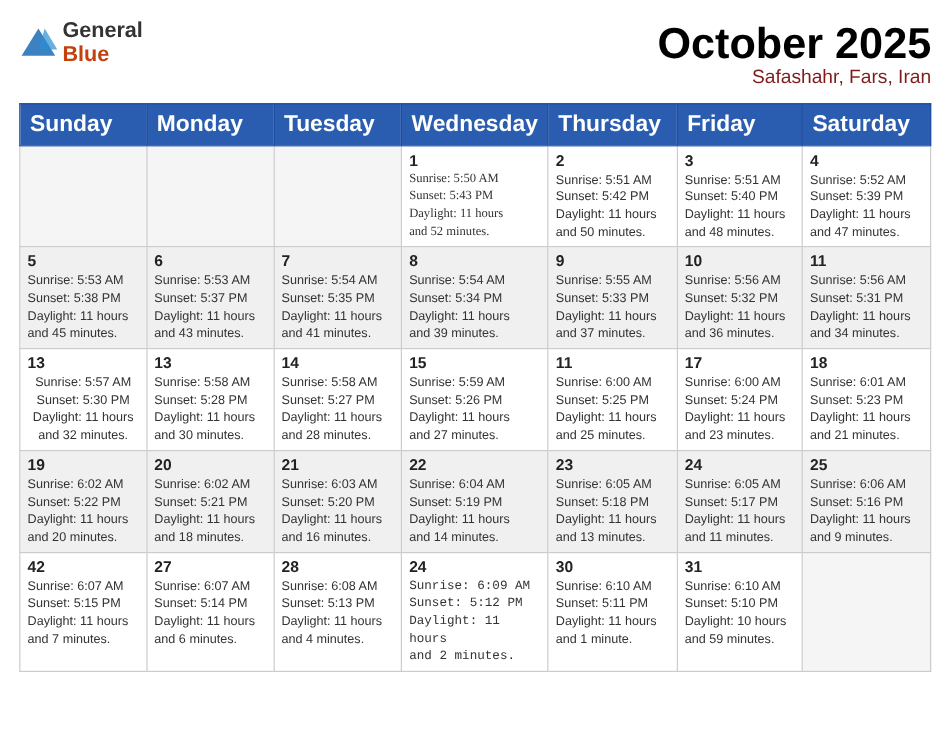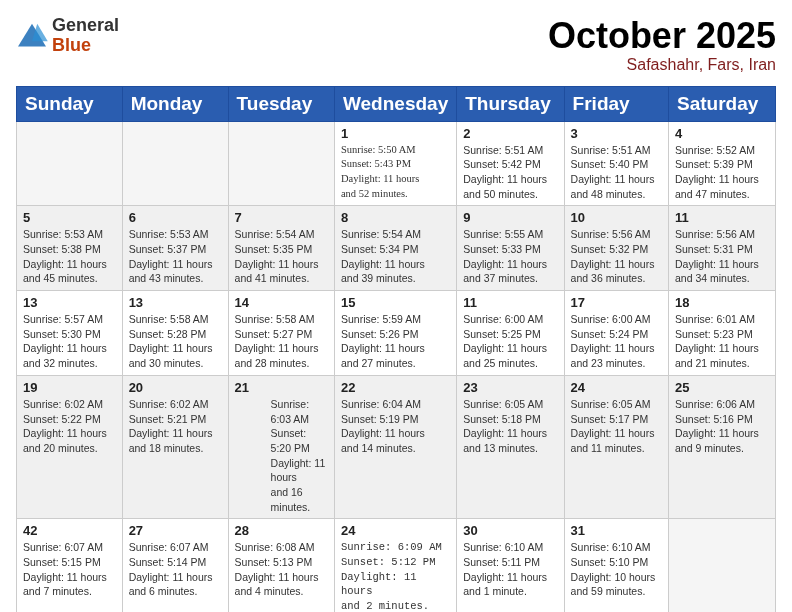--- a/index.html
+++ b/index.html
@@ -199,21 +199,21 @@
           <div class="day-number">11</div>
           <div class="day-info" style="white-space: pre-line;">Sunrise: 5:56 AM
 Sunset: 5:31 PM
 Daylight: 11 hours
 and 34 minutes.</div>
         </td>
       </tr>
       <tr>
         <td>
           <div class="day-number">13</div>
-          <div class="day-info" style="white-space: pre-line;">Sunrise: 5:57 AM
+          <div class="day-info" style="white-space: pre-line; text-align: center;">Sunrise: 5:57 AM
 Sunset: 5:30 PM
 Daylight: 11 hours
 and 32 minutes.</div>
         </td>
         <td>
           <div class="day-number">13</div>
           <div class="day-info" style="white-space: pre-line;">Sunrise: 5:58 AM
 Sunset: 5:28 PM
 Daylight: 11 hours
 and 30 minutes.</div>
@@ -264,21 +264,21 @@
         </td>
         <td>
           <div class="day-number">20</div>
           <div class="day-info" style="white-space: pre-line;">Sunrise: 6:02 AM
 Sunset: 5:21 PM
 Daylight: 11 hours
 and 18 minutes.</div>
         </td>
         <td>
           <div class="day-number">21</div>
-          <div class="day-info" style="white-space: pre-line; margin-left: 36px;">Sunrise: 6:03 AM
+          <div class="day-info" style="white-space: pre-line;">Sunrise: 6:03 AM
 Sunset: 5:20 PM
 Daylight: 11 hours
 and 16 minutes.</div>
         </td>
         <td>
           <div class="day-number">22</div>
           <div class="day-info" style="white-space: pre-line;">Sunrise: 6:04 AM
 Sunset: 5:19 PM
 Daylight: 11 hours
 and 14 minutes.</div>

